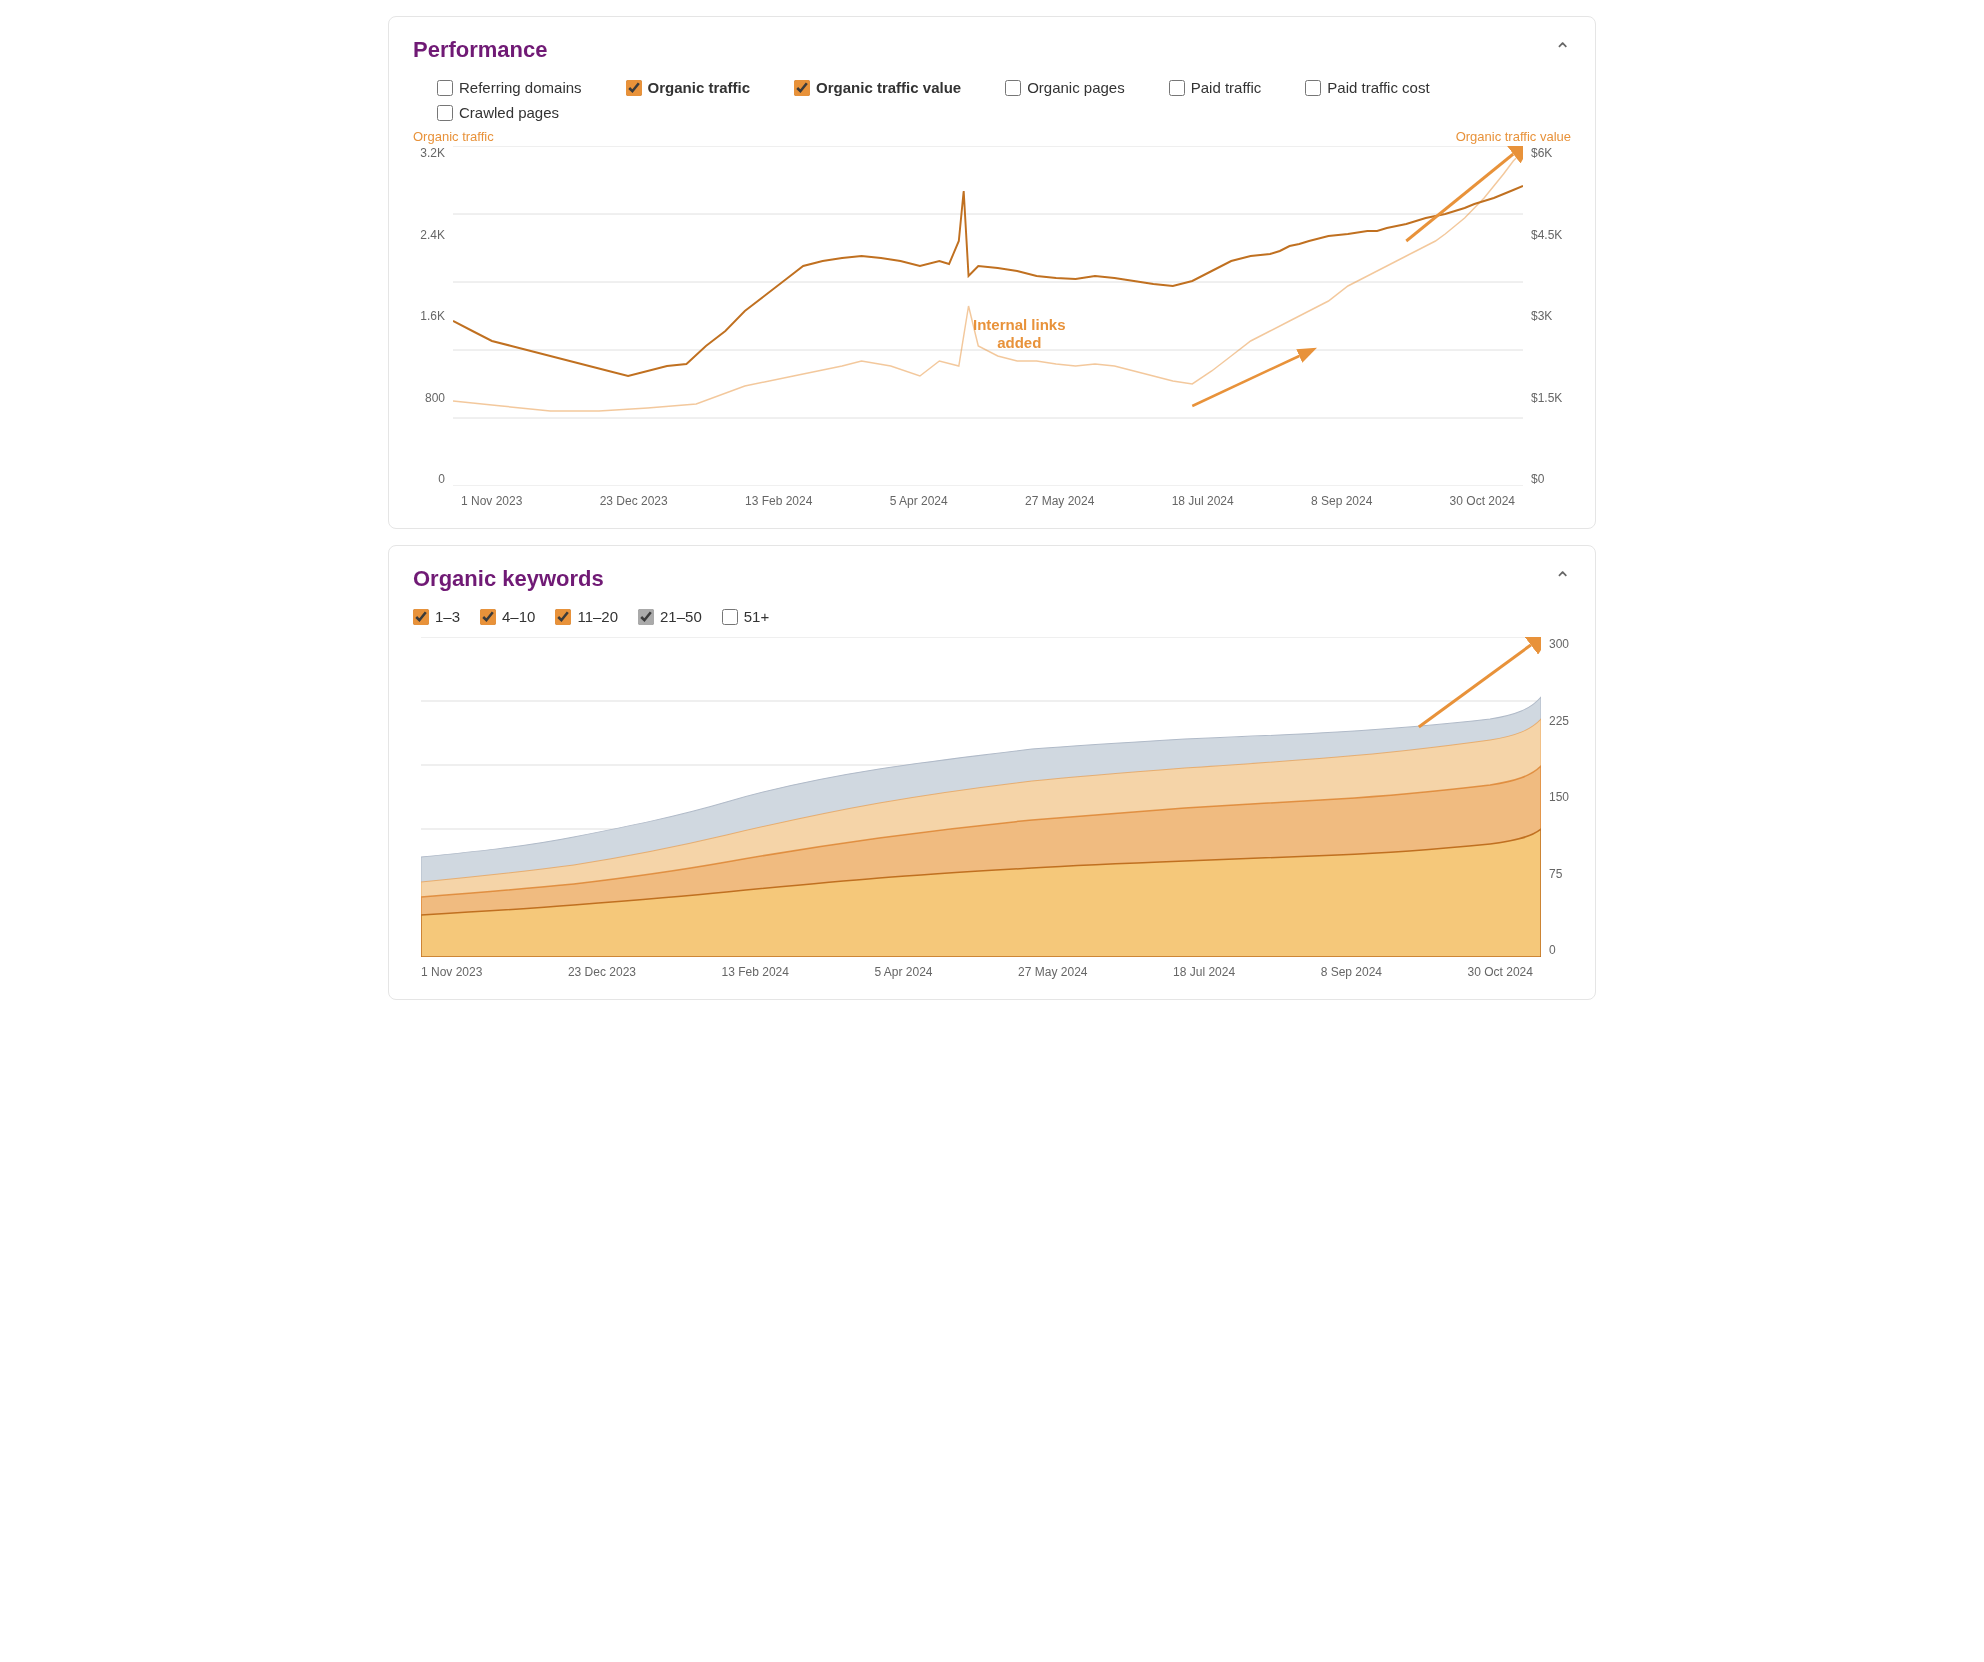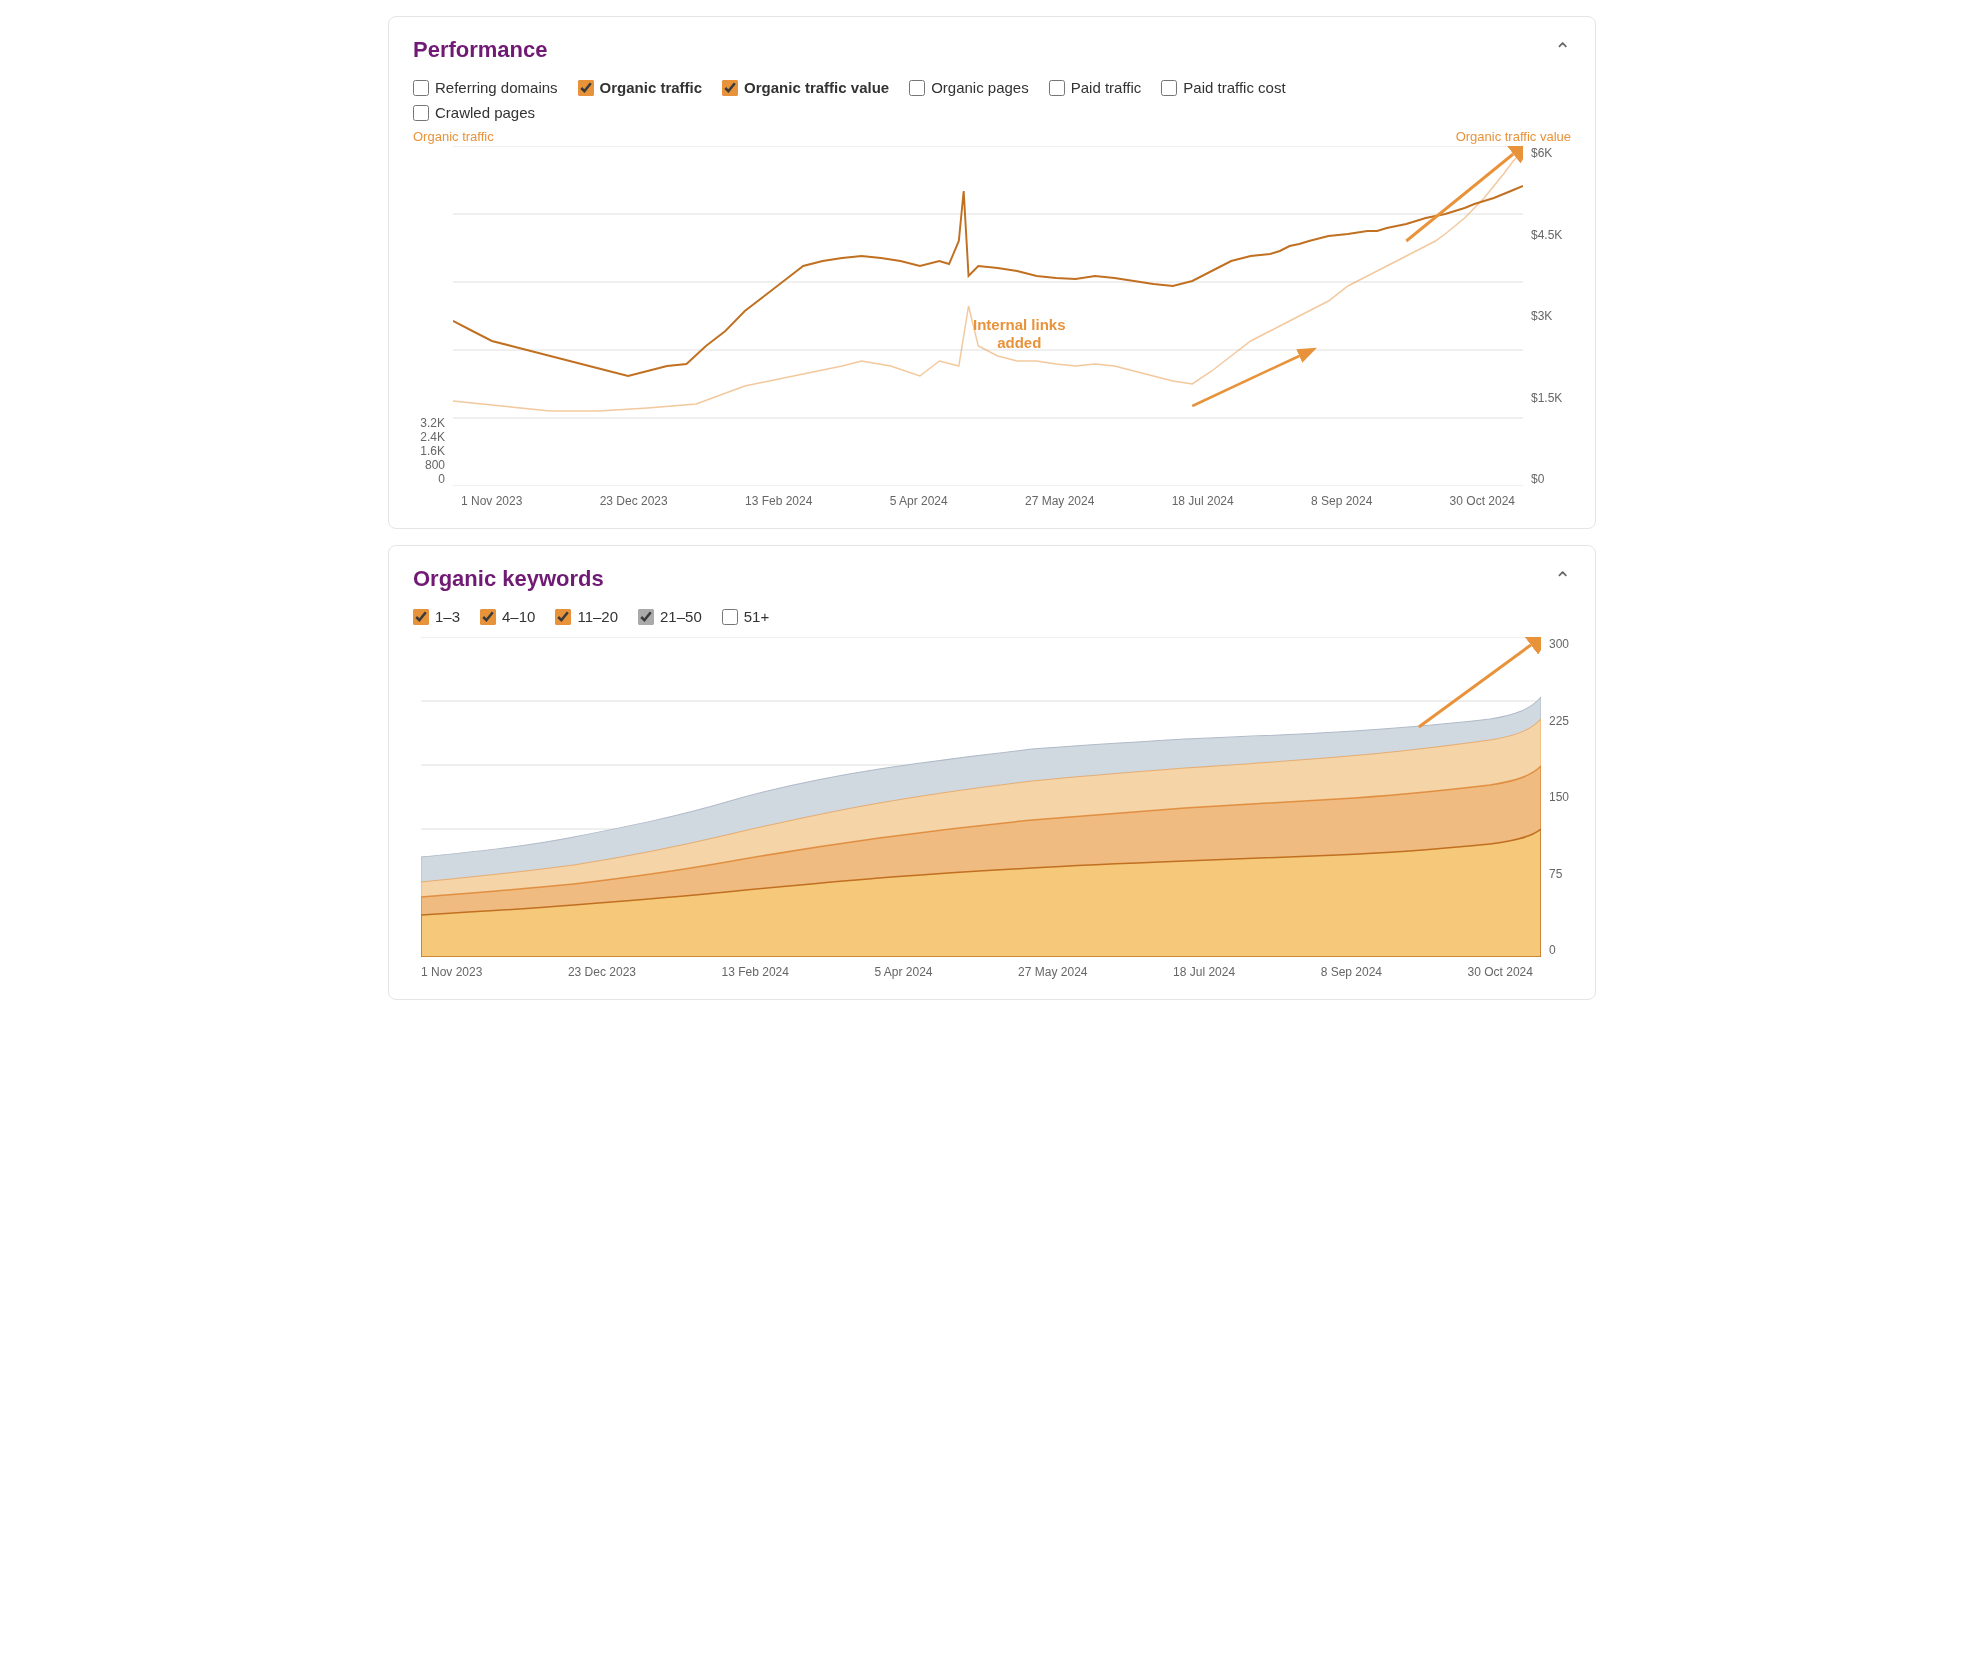--- a/index.html
+++ b/index.html
@@ -46,20 +46,21 @@
       align-items: center;
     }
 
     .checkbox-item {
       display: flex;
       align-items: center;
       gap: 6px;
       cursor: pointer;
       font-size: 15px;
       color: #333;
+      margin-left: 24px;
     }
 
     .checkbox-item input[type="checkbox"] {
       width: 16px;
       height: 16px;
       border-radius: 3px;
       cursor: pointer;
       accent-color: #e8923a;
     }
 
@@ -91,21 +92,21 @@
     }
 
     .chart-wrapper {
       position: relative;
       display: flex;
     }
 
     .y-axis-left {
       display: flex;
       flex-direction: column;
-      justify-content: flex-end;
+      justify-content: space-between;
       padding-right: 8px;
       text-align: right;
       font-size: 12px;
       color: #666;
       height: 340px;
       flex-shrink: 0;
       width: 40px;
     }
 
     .y-axis-right {

